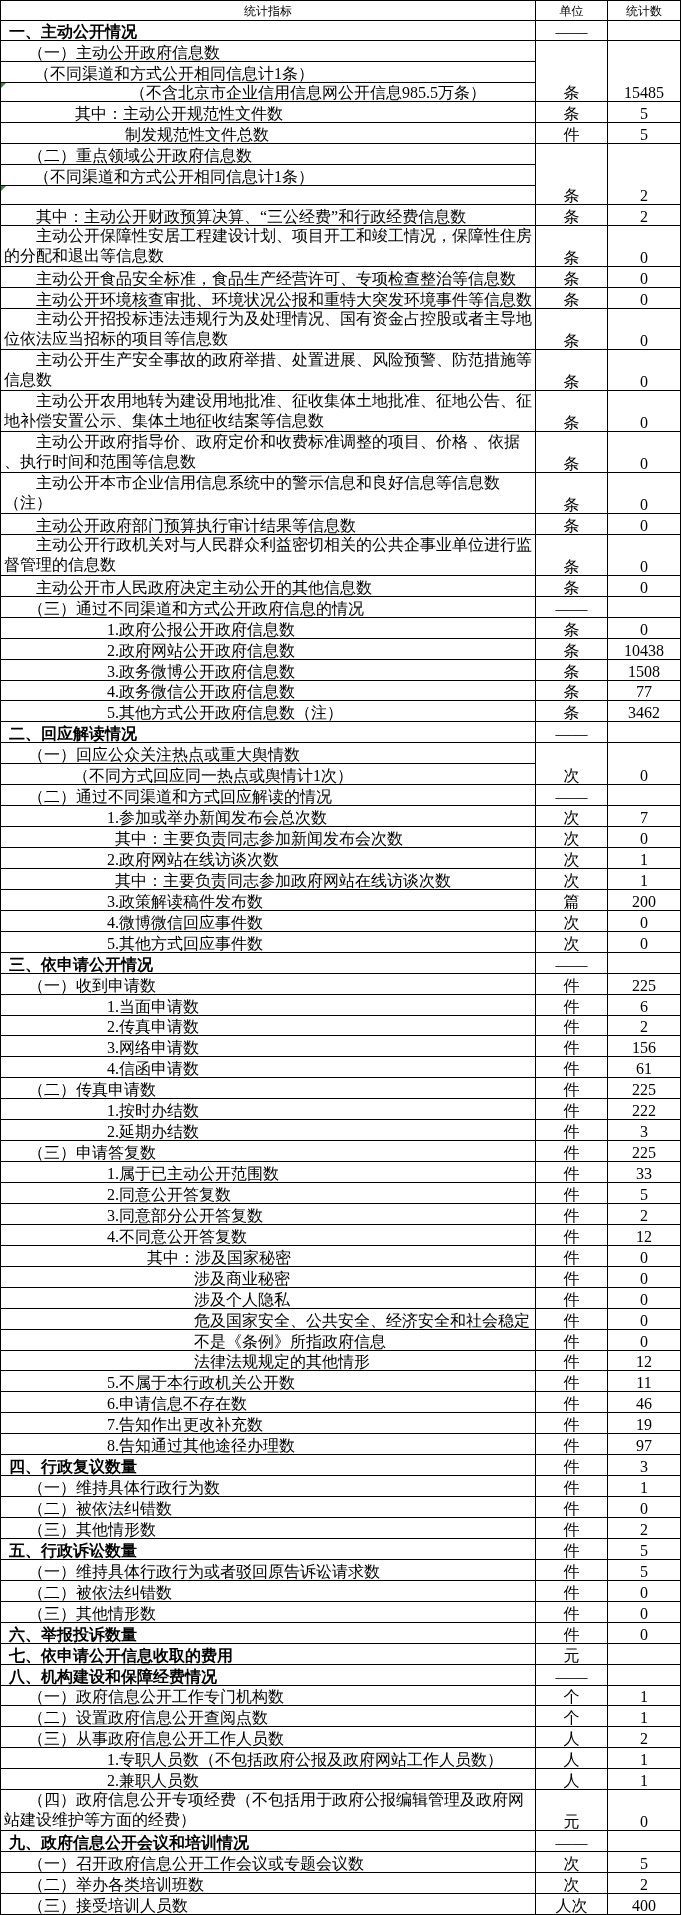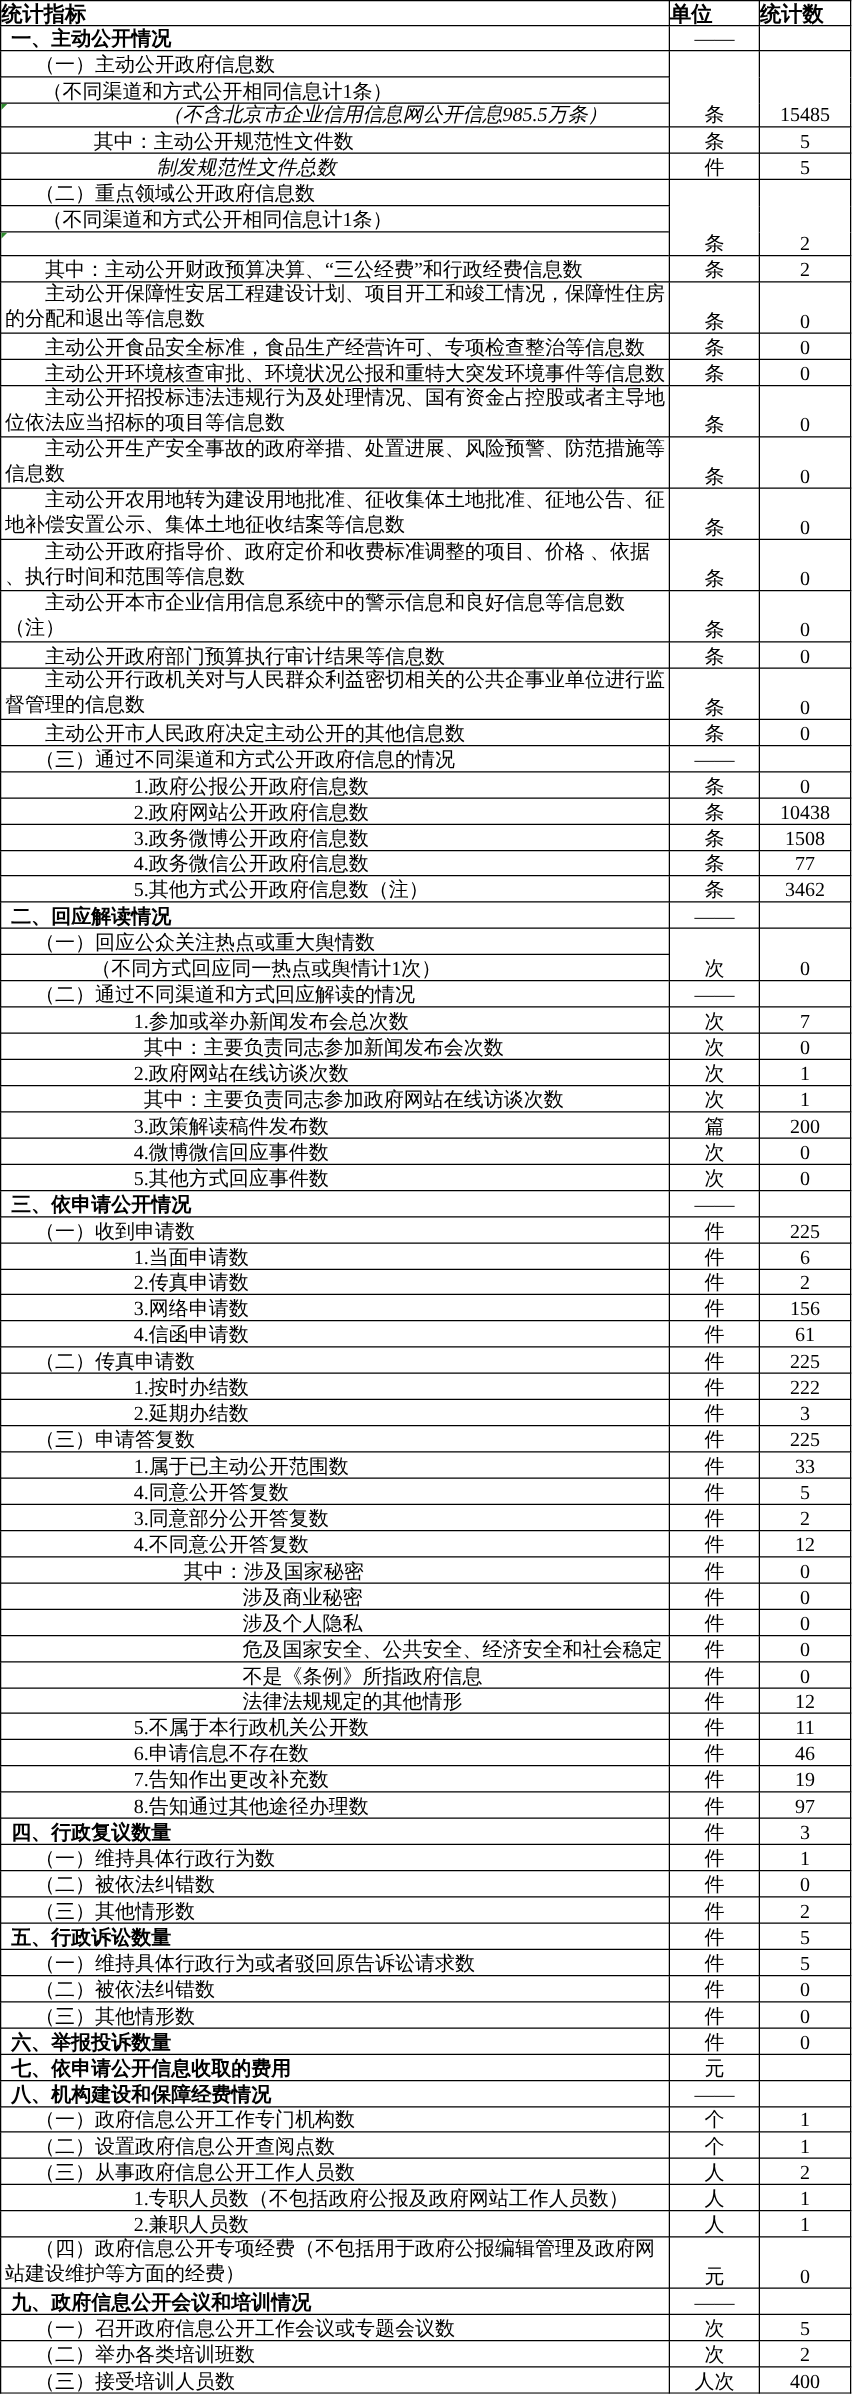--- a/index.html
+++ b/index.html
@@ -18,33 +18,33 @@
     line-height: 17px;
     white-space: pre;
     overflow: hidden;
     vertical-align: bottom;
     position: relative;
   }
   td.u, td.v { text-align: center; }
   td.mid { vertical-align: middle; }
   tr.hh { height: 19.5px; }
   tr.h  { height: 20.95px; }
-  tr.hs { height: 19px; font-style: italic; }
+  tr.hs { height: 19px; }
   tr.hd { height: 40.5px; margin-top: 32px; }
-  tr.hh td { font-weight: bold; font-size: 17px; text-align: left; }
+  tr.hh td { font-weight: normal; font-size: 12px; text-align: center; }
   .b { font-weight: bold; font-size: 17px; }
   .p8 { padding-left: 8px !important; }
   .p27 { padding-left: 27px !important; }
   .p33 { padding-left: 33px !important; }
   .p35 { padding-left: 35px !important; }
   .p72 { padding-left: 72px !important; }
   .p74 { padding-left: 74px !important; }
   .p106 { padding-left: 106px !important; margin-left: 36px; }
   .p114 { padding-left: 114px !important; }
-  .p124 { padding-left: 124px !important; font-style: italic; }
+  .p124 { padding-left: 124px !important; }
   .p129 { padding-left: 129px !important; }
   .p146 { padding-left: 146px !important; }
   .p193 { padding-left: 193px !important; }
   .dd { padding-left: 3px !important; text-indent: 32px; line-height: 20px !important; }
   .dq { padding-left: 3px !important; text-indent: 24px; line-height: 20px !important; }
   .flag {
     position: absolute; top: 0; left: 0; width: 0; height: 0;
     border-top: 5px solid #2e8b2e; border-right: 5px solid transparent;
   }
 </style>
@@ -300,21 +300,21 @@
       <td class="p27">（三）申请答复数</td>
       <td class="u">件</td>
       <td class="v">225</td>
     </tr>
     <tr class="h">
       <td class="p106">1.属于已主动公开范围数</td>
       <td class="u">件</td>
       <td class="v">33</td>
     </tr>
     <tr class="h">
-      <td class="p106">4.同意公开答复数</td>
+      <td class="p106">2.同意公开答复数</td>
       <td class="u">件</td>
       <td class="v">5</td>
     </tr>
     <tr class="h">
       <td class="p106">3.同意部分公开答复数</td>
       <td class="u">件</td>
       <td class="v">2</td>
     </tr>
     <tr class="h">
       <td class="p106">4.不同意公开答复数</td>

